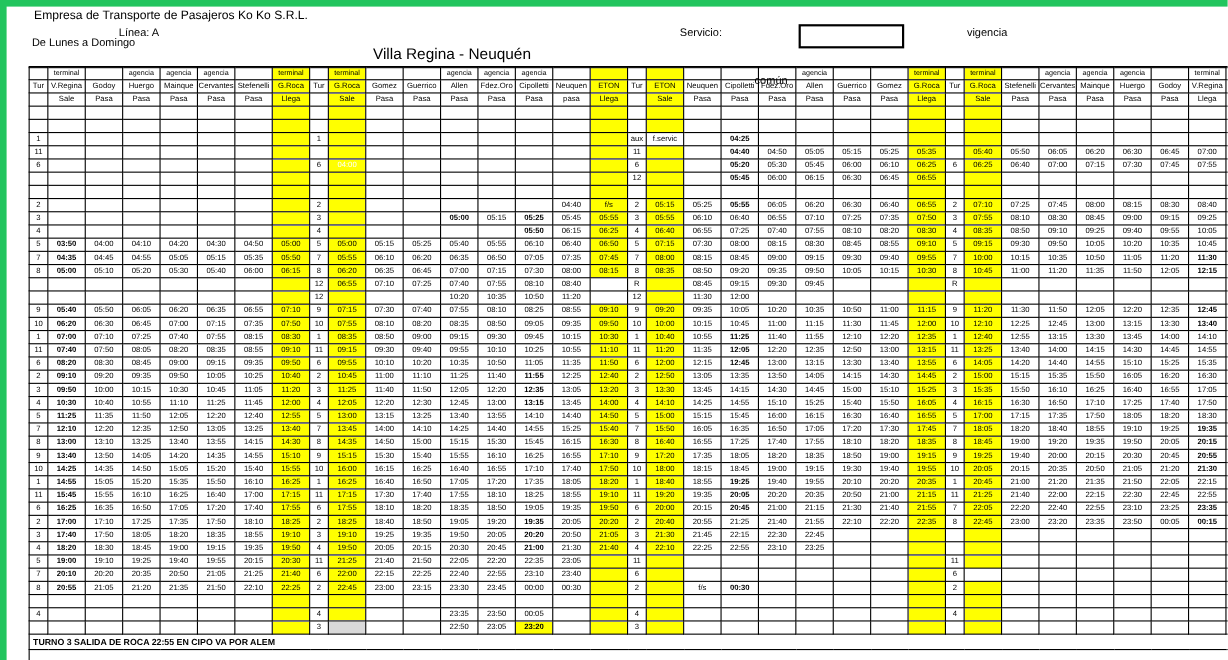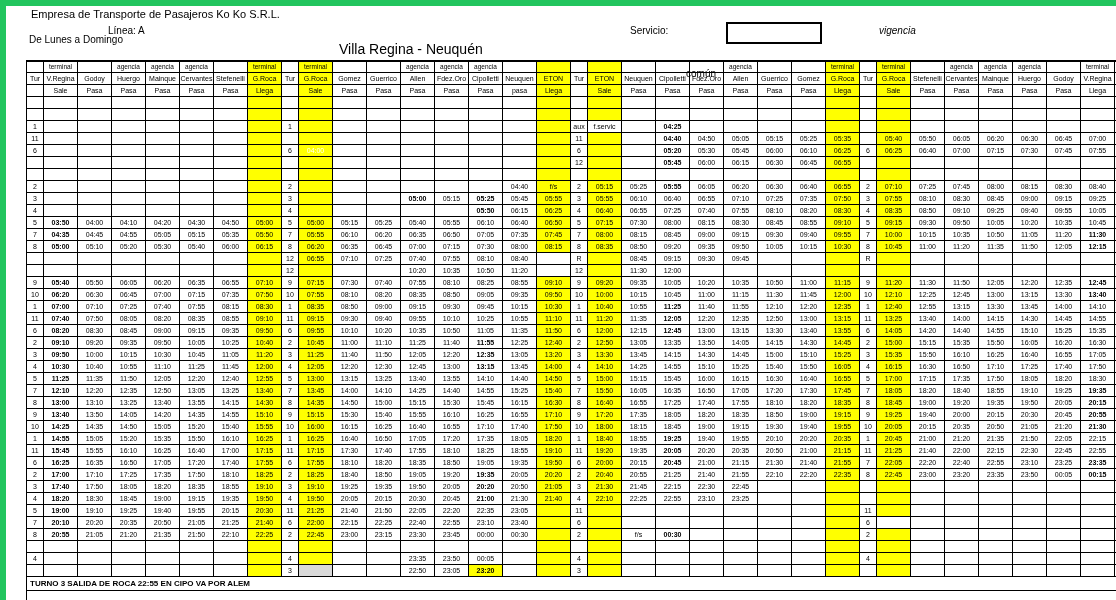--- a/index.html
+++ b/index.html
@@ -2,24 +2,24 @@
 <html><head>
 <meta charset="utf-8">
 <style>
   html,body{margin:0;padding:0;background:#fff;}
   body{font-family:"Liberation Sans",sans-serif;color:#000;width:1116px;height:600px;position:relative;overflow:hidden;}
   .sheet{position:absolute;left:0;top:0;width:1114px;height:598px;border:6px solid #22c55e;padding-left:20px;}
   .titleblock{position:relative;height:54px;border-bottom:1px solid #000;}
   .t-title{position:absolute;left:5px;top:2px;font-size:11px;}
   .t-linea{position:absolute;left:82px;top:19px;font-size:10px;}
   .t-route{position:absolute;left:313px;top:19px;font-size:14px;margin-top:16px;}
-  .t-serv{position:absolute;left:592px;top:19px;font-size:10px;margin-left:12px;}
+  .t-serv{position:absolute;left:592px;top:19px;font-size:10px;}
   .t-comun{position:absolute;left:660px;top:19px;font-size:10px;margin-top:43px;}
   .t-box{position:absolute;left:700px;top:16px;width:92px;height:18px;border:2px solid #000;background:#fff;}
-  .t-vig{position:absolute;left:853px;top:19px;font-size:10px;font-style:italic;}
+  .t-vig{position:absolute;left:853px;top:19px;font-size:10px;}
   .t-days{position:absolute;left:3px;top:28px;font-size:10px;}
   table{border-collapse:collapse;table-layout:fixed;width:1106px;font-size:7px;border-radius:11px;}
   td,th{border:1px solid #000;height:11px;line-height:10px;text-align:center;vertical-align:middle;
         overflow:hidden;white-space:nowrap;padding:0;font-weight:normal;}
   thead th{font-size:7px;}
   tr.h1 th{font-size:6.5px;height:10px;}
   .y{background:#ffff00;}
   .g{background:#d9d9d9;}
   .wt{color:#ffffff;}
   .b{font-weight:bold;}

